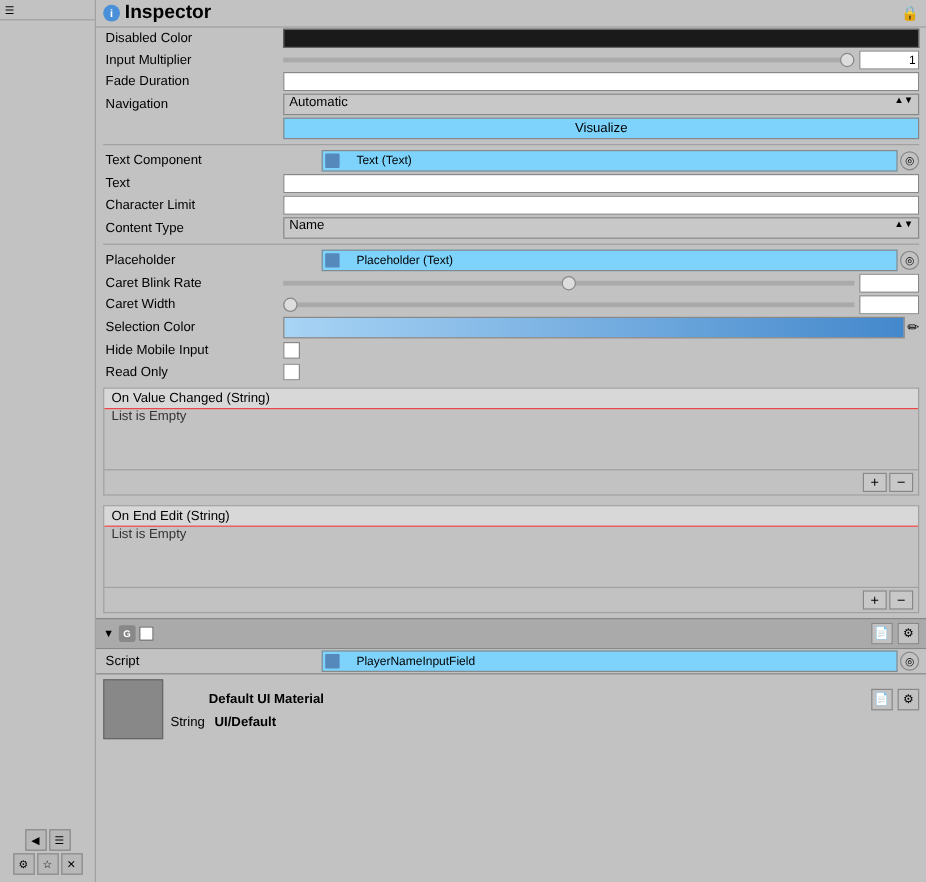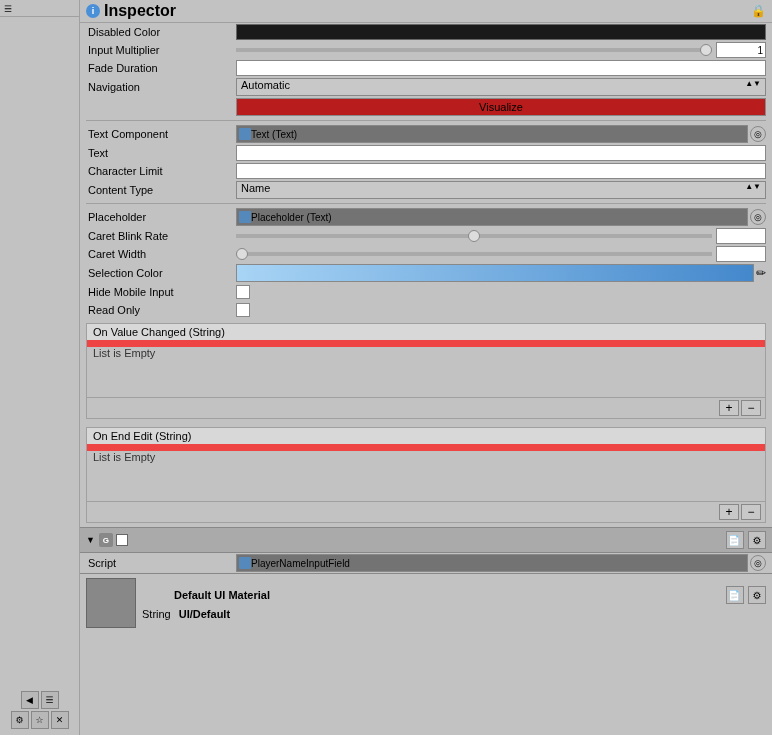--- a/index.html
+++ b/index.html
@@ -155,40 +155,41 @@
       justify-content: space-between;
       cursor: pointer;
     }
 
     .dropdown-arrow {
       font-size: 8px;
     }
 
     .btn-visualize {
       width: 100%;
-      background: #b91c1c;
+      background: #7dd3fc;
       border: 1px solid #888;
       height: 18px;
       cursor: pointer;
       font-size: 11px;
       text-align: center;
       display: flex;
       align-items: center;
       justify-content: center;
     }
 
     .object-field {
       flex: 1;
-      background: #737373;
+      background: #7dd3fc;
       border: 1px solid #888;
       height: 18px;
       display: flex;
       align-items: center;
       padding: 0 2px;
-      gap: 0;
+      gap: 14px;
+      margin-left: 32px;
     }
 
     .object-icon {
       width: 12px;
       height: 12px;
       background: #888;
       border-radius: 1px;
       flex-shrink: 0;
     }
 
@@ -230,21 +231,21 @@
     .event-section {
       background: #c2c2c2;
       margin: 4px 6px;
       border: 1px solid #a0a0a0;
     }
 
     .event-header {
       background: #d8d8d8;
       padding: 2px 6px;
       font-size: 11px;
-      border-bottom: 7px solid #ef4444;
+      border-bottom: 1px solid #ef4444;
     }
 
     .event-body {
       padding: 0 6px;
       min-height: 50px;
     }
 
     .empty-list-text {
       font-size: 11px;
       color: #333;

